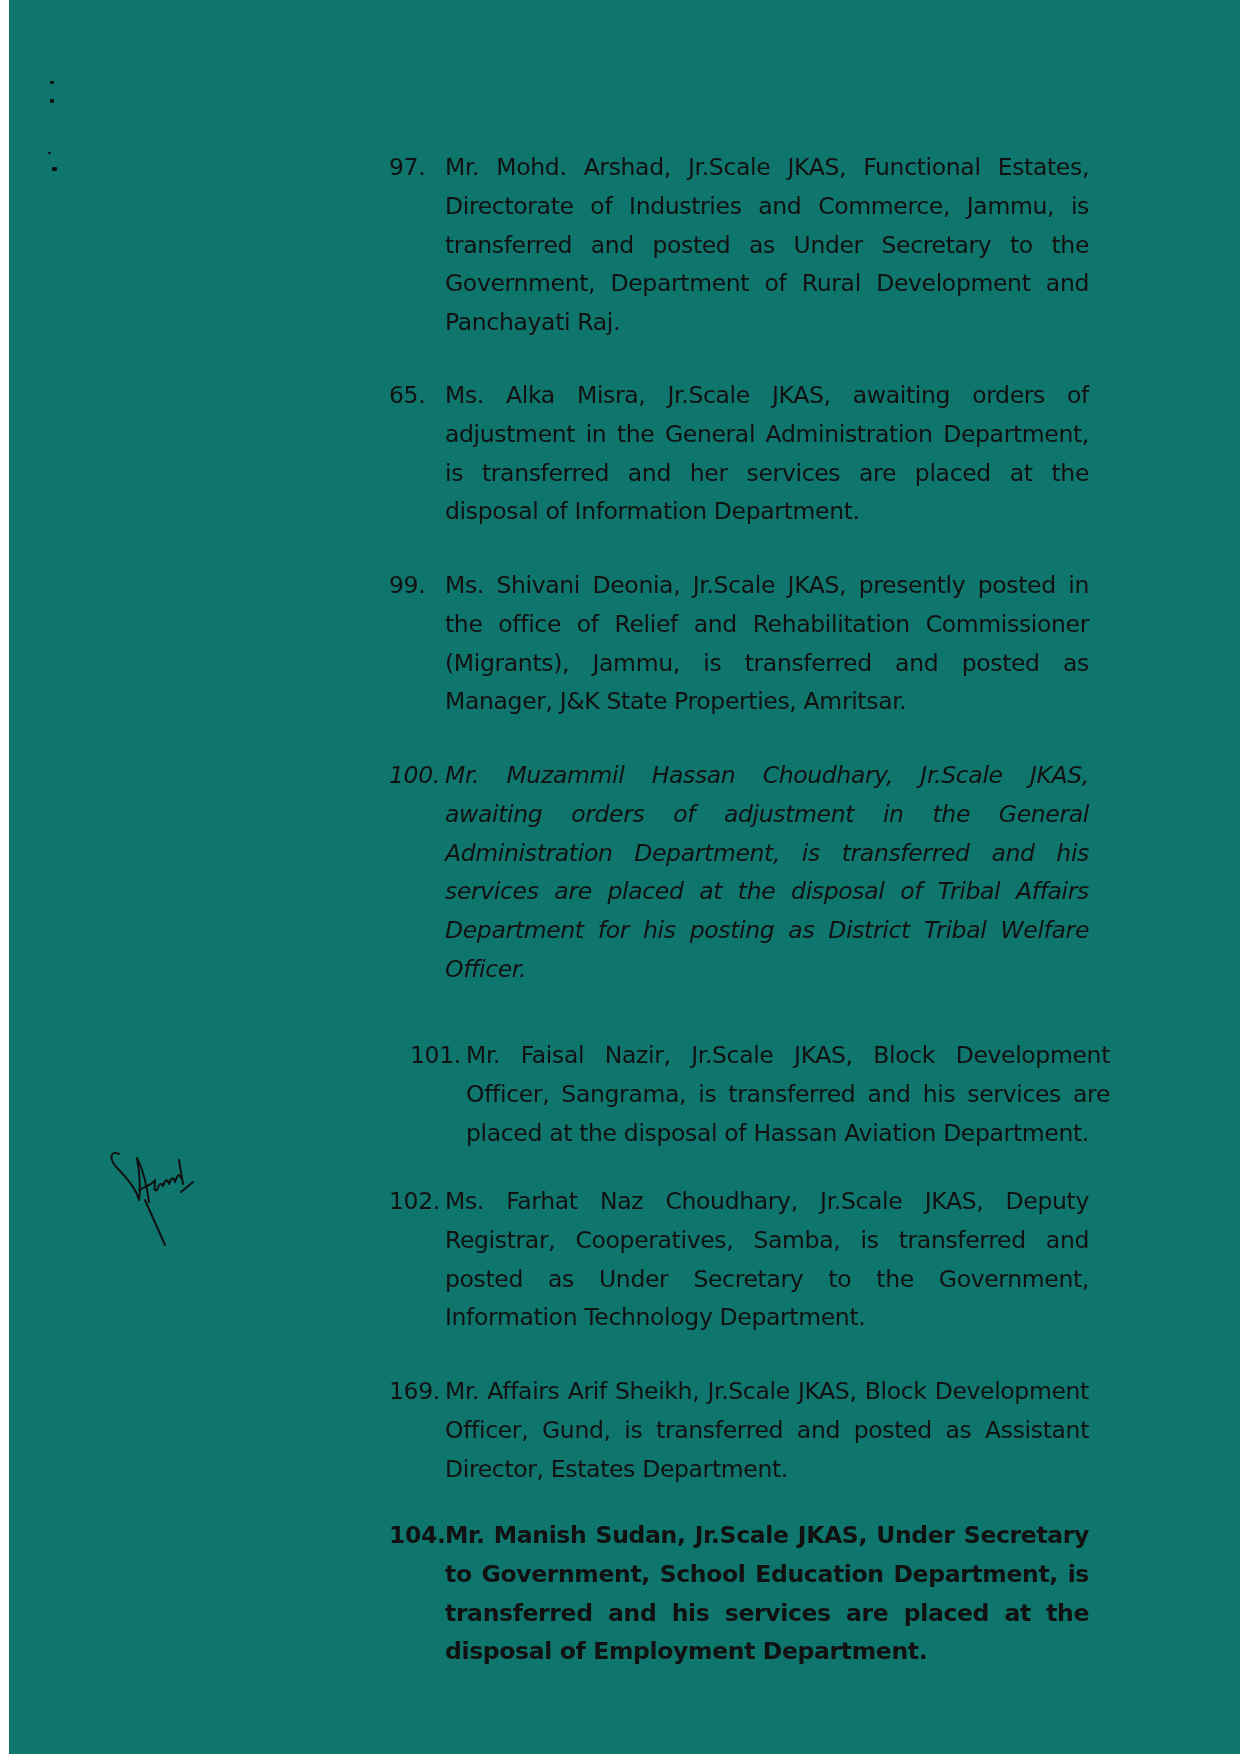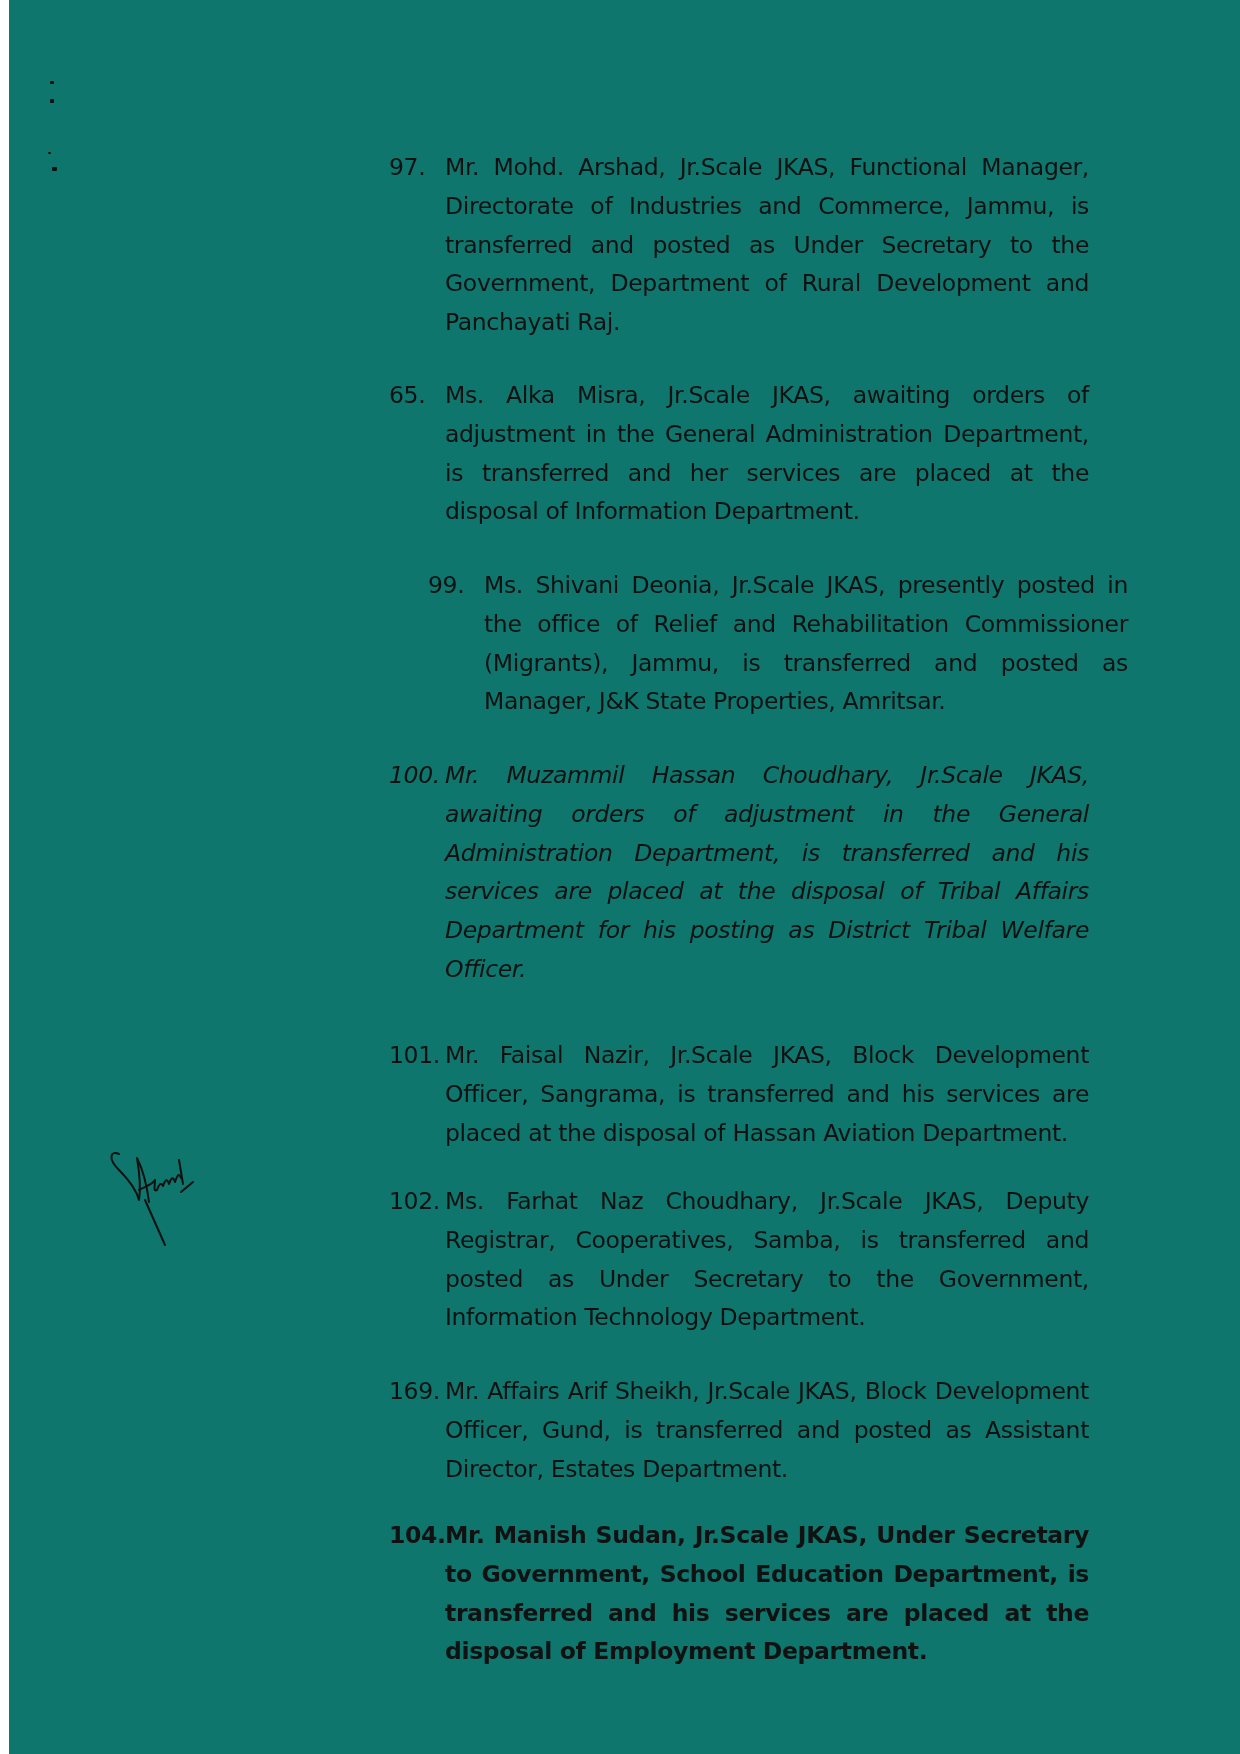--- a/index.html
+++ b/index.html
@@ -71,35 +71,35 @@
 <div class="page">
 
   <div class="margin-mark" style="left:41px;top:81px;"></div>
   <div class="margin-mark" style="left:41px;top:99px;width:4px;height:4px;"></div>
   <div class="margin-mark" style="left:39px;top:152px;width:3px;height:2px;"></div>
   <div class="margin-mark" style="left:43px;top:167px;width:5px;height:4px;"></div>
 
   <ol class="order-list">
     <li class="order-item" style="top:0px;">
       <span class="order-num">97.</span>
-      <span class="order-text">Mr. Mohd. Arshad, Jr.Scale JKAS, Functional Manager, Directorate of Industries and Commerce, Jammu, is transferred and posted as Under Secretary to the Government, Department of Rural Development and Panchayati Raj.</span>
+      <span class="order-text">Mr. Mohd. Arshad, Jr.Scale JKAS, Functional Estates, Directorate of Industries and Commerce, Jammu, is transferred and posted as Under Secretary to the Government, Department of Rural Development and Panchayati Raj.</span>
     </li>
     <li class="order-item" style="top:228px;">
       <span class="order-num">65.</span>
       <span class="order-text">Ms. Alka Misra, Jr.Scale JKAS, awaiting orders of adjustment in the General Administration Department, is transferred and her services are placed at the disposal of Information Department.</span>
     </li>
-    <li class="order-item" style="top:418px;margin-left:39px;">
+    <li class="order-item" style="top:418px;">
       <span class="order-num">99.</span>
       <span class="order-text">Ms. Shivani Deonia, Jr.Scale JKAS, presently posted in the office of Relief and Rehabilitation Commissioner (Migrants), Jammu, is transferred and posted as Manager, J&amp;K State Properties, Amritsar.</span>
     </li>
     <li class="order-item" style="top:608px;font-style:italic;">
       <span class="order-num">100.</span>
       <span class="order-text">Mr. Muzammil Hassan Choudhary, Jr.Scale JKAS, awaiting orders of adjustment in the General Administration Department, is transferred and his services are placed at the disposal of Tribal Affairs Department for his posting as District Tribal Welfare Officer.</span>
     </li>
-    <li class="order-item" style="top:888px;">
+    <li class="order-item" style="top:888px;margin-left:21px;">
       <span class="order-num">101.</span>
       <span class="order-text">Mr. Faisal Nazir, Jr.Scale JKAS, Block Development Officer, Sangrama, is transferred and his services are placed at the disposal of Hassan Aviation Department.</span>
     </li>
     <li class="order-item" style="top:1034px;">
       <span class="order-num">102.</span>
       <span class="order-text">Ms. Farhat Naz Choudhary, Jr.Scale JKAS, Deputy Registrar, Cooperatives, Samba, is transferred and posted as Under Secretary to the Government, Information Technology Department.</span>
     </li>
     <li class="order-item" style="top:1224px;">
       <span class="order-num">169.</span>
       <span class="order-text">Mr. Affairs Arif Sheikh, Jr.Scale JKAS, Block Development Officer, Gund, is transferred and posted as Assistant Director, Estates Department.</span>

